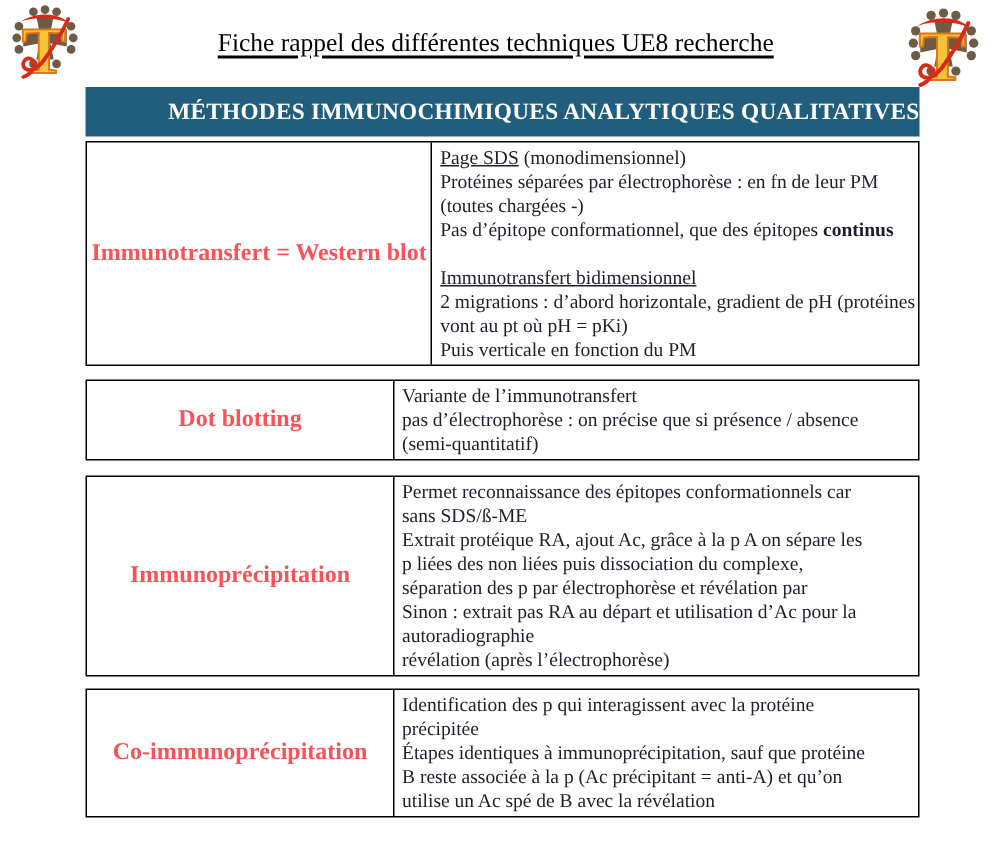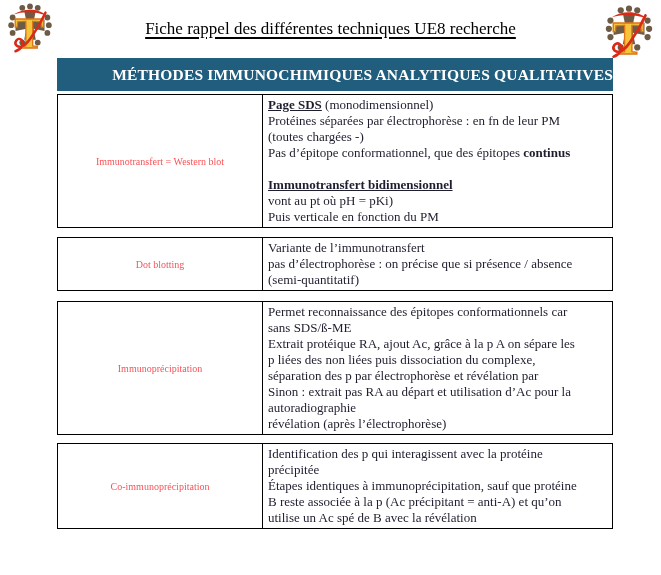--- a/index.html
+++ b/index.html
@@ -29,29 +29,29 @@
     box-sizing:border-box;
   }
   .trow.r1 { margin-top:3px; }
   .trow.r2 { margin-top:9px; }
   .trow.r3 { margin-top:10px; }
   .trow.r4 { margin-top:8px; }
   .cell-method {
     flex:0 0 205px; border-right:1px solid var(--border, #000);
     display:flex; align-items:center; justify-content:center;
     text-align:center; padding:2px 3px; box-sizing:border-box;
-    color:var(--method_text, #fa5257); font-weight:normal; font-size:10px;
+    color:var(--method_text, #fa5257); font-weight:bold; font-size:16px;
     white-space:nowrap;
   }
   .cell-details {
     flex:1 1 auto; padding:2px 5px; box-sizing:border-box;
     font-size:13px; line-height:16px; overflow:hidden;
   }
   .tline { min-height:16px; white-space:nowrap; }
-  .tline .u { text-decoration:underline;font-weight:bold; }
+  .tline .u { text-decoration:underline; }
   .tline .b { font-weight:bold; }
 </style>
 </head>
 <body>
 
 <div class="page">
 
   <div class="logo left">
     <svg width="56" height="62" viewBox="0 0 58 64">
       <g style="fill:var(--logo_cross)">
@@ -114,20 +114,21 @@
 
     <div class="trow r1">
       <div class="cell-method">Immunotransfert = Western blot</div>
       <div class="cell-details">
           <div class="tline"><span class="u">Page SDS</span><span> (monodimensionnel)</span></div>
           <div class="tline"><span>Protéines séparées par électrophorèse : en fn de leur PM</span></div>
           <div class="tline"><span>(toutes chargées -)</span></div>
           <div class="tline"><span>Pas d’épitope conformationnel, que des épitopes </span><span class="b">continus</span></div>
           <div class="tline">&nbsp;</div>
           <div class="tline"><span class="u">Immunotransfert bidimensionnel</span></div>
+          <div class="tline"><span>2 migrations : d’abord horizontale, gradient de pH (protéines</span></div>
           <div class="tline"><span>vont au pt où pH = pKi)</span></div>
           <div class="tline"><span>Puis verticale en fonction du PM</span></div>
         </div>
     </div>
 
     <div class="trow r2">
       <div class="cell-method">Dot blotting</div>
       <div class="cell-details">
           <div class="tline"><span>Variante de l’immunotransfert</span></div>
           <div class="tline"><span>pas d’électrophorèse : on précise que si présence / absence</span></div>

